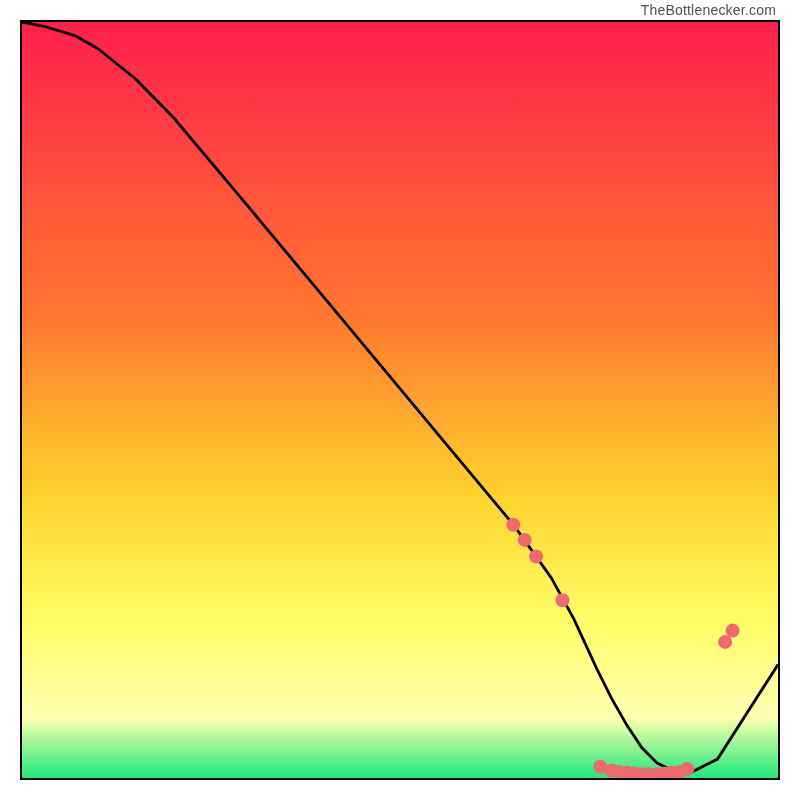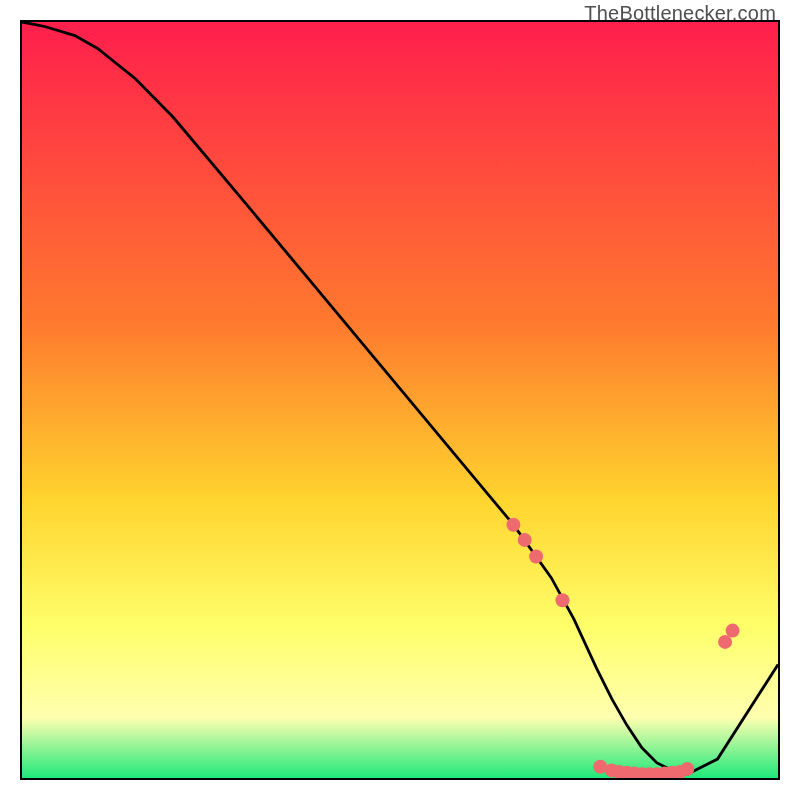--- a/index.html
+++ b/index.html
@@ -28,21 +28,21 @@
   }
   svg {
     display: block;
     width: 756px;
     height: 756px;
   }
   .watermark {
     position: absolute;
     top: 2px;
     right: 24px;
-    font-size: 20px;
+    font-size: 14px;
     color: #4f4f4f;
     font-weight: 500;
     letter-spacing: 0.2px;
   }
 </style>
 </head>
 <body>
 
 <div class="wrap">
   <div class="watermark">TheBottlenecker.com</div>

